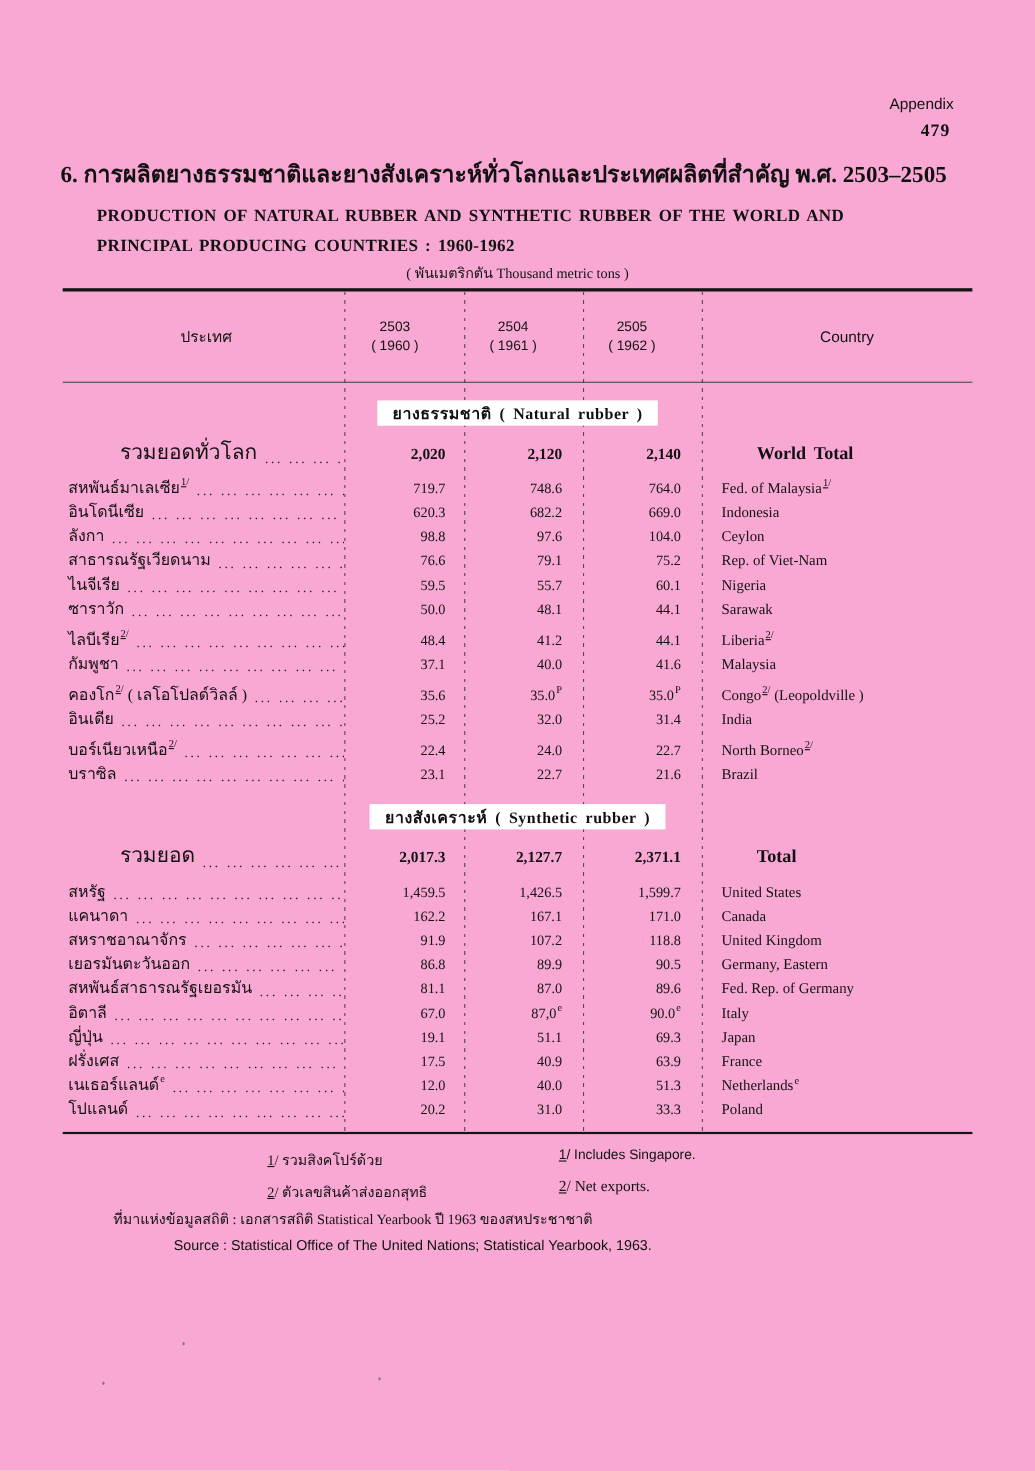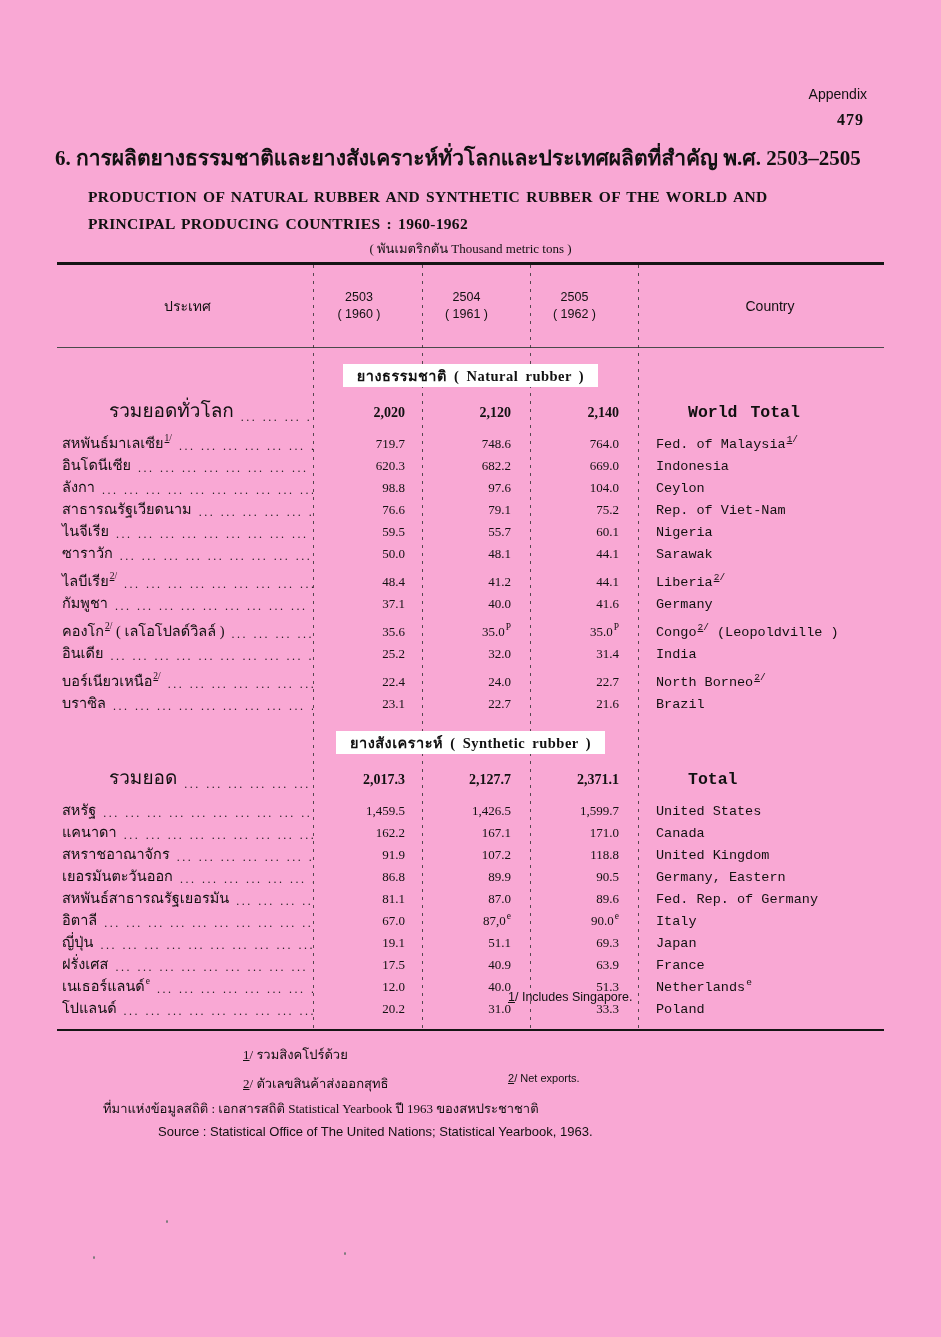--- a/index.html
+++ b/index.html
@@ -60,34 +60,34 @@
 
   .c-thai{display:flex;align-items:flex-end;padding-left:5px;font-size:14.5px;overflow:hidden;}
   .row.total .c-thai{padding-left:52px;font-size:19px;}
   .thai-name{white-space:nowrap;}
   .leader{flex:1;overflow:hidden;white-space:nowrap;font-size:12px;letter-spacing:2.5px;padding:0 7px;color:#1d1d1d;}
 
   .c-n1,.c-n2,.c-n3{text-align:right;font-size:13px;font-variant-numeric:tabular-nums;white-space:nowrap;}
   .c-n1{padding-right:17px;} .c-n2{padding-right:19px;} .c-n3{padding-right:19px;}
   .row.total .c-n1,.row.total .c-n2,.row.total .c-n3{font-weight:bold;font-size:14px;}
 
-  .c-eng{padding-left:18px;font-size:13.5px;font-family:Liberation Mono, monospace;white-space:nowrap;}
+  .c-eng{padding-left:18px;font-size:13.5px;font-family:Liberation Serif, serif;white-space:nowrap;}
   .row.total .c-eng{padding-left:50px;font-size:16.5px;font-weight:bold;word-spacing:3px;}
 
   sup.fnsup{font-size:9.5px;position:relative;top:-1px;margin-left:1px;line-height:0;}
   sup.fnsup u{text-decoration:underline;}
   sup.vsup{font-size:9.5px;position:relative;top:-1px;margin-left:1px;line-height:0;}
 
   
   .footnote{font-size:13px;white-space:nowrap;}
   .footnote .marker u{text-decoration:underline;}
   #fn-thai-1{left:243px;top:1044px;}
   #fn-thai-2{left:243px;top:1073px;}
-  #fn-eng-1{left:508px;top:990px;font-family:"Liberation Sans",sans-serif;font-size:12.5px;}
-  #fn-eng-2{left:508px;top:1072px;font-family:Liberation Sans, sans-serif;font-size:11px;}
+  #fn-eng-1{left:508px;top:1043px;font-family:"Liberation Sans",sans-serif;font-size:12.5px;}
+  #fn-eng-2{left:508px;top:1072px;font-family:Liberation Serif, serif;font-size:14px;}
   #src-thai{left:103px;top:1098px;font-size:13px;white-space:nowrap;}
   #src-eng{left:158px;top:1124px;font-size:13px;font-family:"Liberation Sans",sans-serif;white-space:nowrap;}
 
   .speck{position:absolute;width:2px;height:3px;background:#777;border-radius:50%;}
 </style>
 </head>
 <body>
 
 <div id="page">
 
@@ -208,21 +208,21 @@
           <div class="c-eng">Liberia<sup class="fnsup"><u>2</u>/</sup></div>
         </div>
         <div class="row cols">
           <div class="c-thai">
             <span class="thai-name">กัมพูชา</span>
             <span class="leader">... ... ... ... ... ... ... ... ... ... ... ... ... ... ... ... ... ...</span>
           </div>
           <div class="c-n1">37.1</div>
           <div class="c-n2">40.0</div>
           <div class="c-n3">41.6</div>
-          <div class="c-eng">Germany</div>
+          <div class="c-eng">Malaysia</div>
         </div>
         <div class="row cols sup-gap">
           <div class="c-thai">
             <span class="thai-name">คองโก<sup class="fnsup"><u>2</u>/</sup> ( เลโอโปลด์วิลล์ )</span>
             <span class="leader">... ... ... ... ... ... ... ... ... ... ... ... ... ... ... ... ... ...</span>
           </div>
           <div class="c-n1">35.6</div>
           <div class="c-n2">35.0<sup class="vsup">P</sup></div>
           <div class="c-n3">35.0<sup class="vsup">P</sup></div>
           <div class="c-eng">Congo<sup class="fnsup"><u>2</u>/</sup> (Leopoldville )</div>

